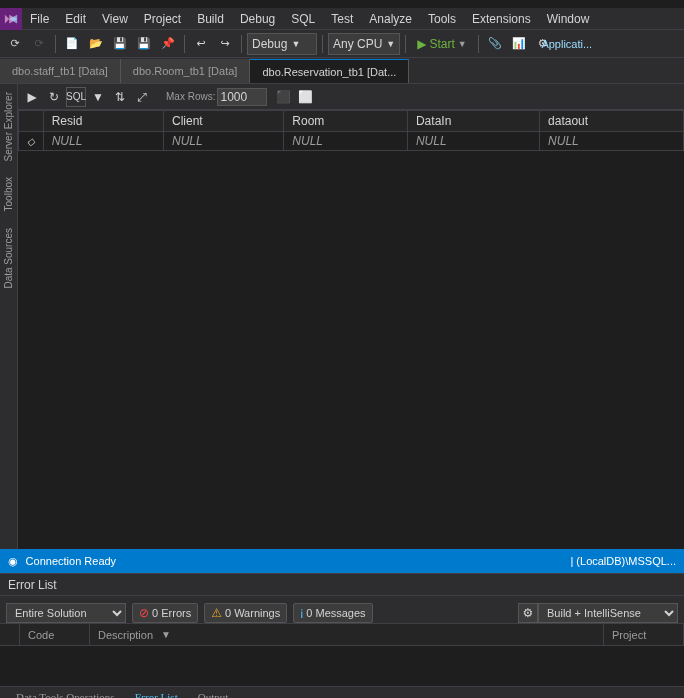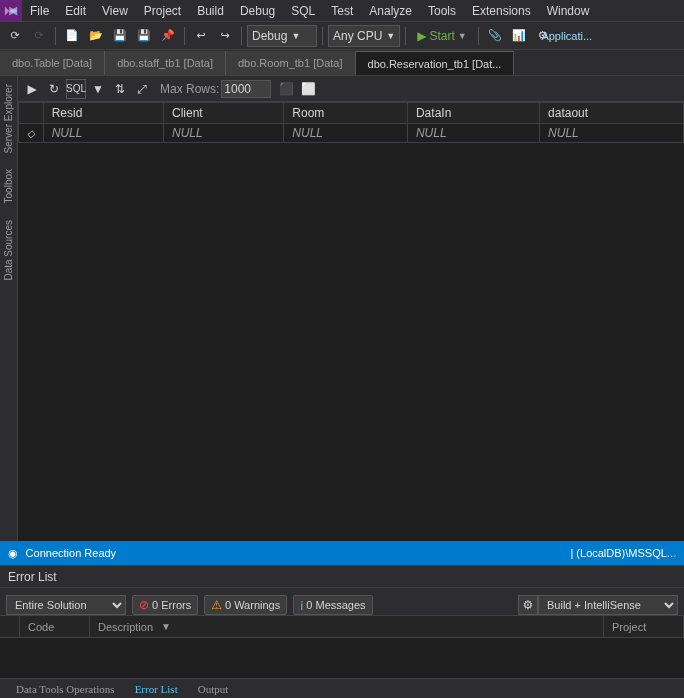--- a/index.html
+++ b/index.html
@@ -13,20 +13,21 @@
       overflow: hidden;
     }
 
     
     .menu-bar {
       background: #2d2d30;
       display: flex;
       align-items: center;
       height: 22px;
       border-bottom: 1px solid #3f3f46;
+      margin-top: 8px;
     }
     .menu-logo {
       width: 22px;
       height: 22px;
       background: #68217a;
       display: flex; align-items: center; justify-content: center;
       flex-shrink: 0;
     }
     .menu-logo svg { width: 14px; height: 14px; }
     .menu-items {
@@ -159,23 +160,23 @@
       border-bottom: 1px solid #3f3f46;
     }
     .grid-toolbar-btn {
       width: 20px; height: 20px;
       display: flex; align-items: center; justify-content: center;
       cursor: pointer;
       color: #d4d4d4;
       font-size: 12px;
     }
     .max-rows-label {
-      font-size: 12px;
+      font-size: 10px;
       color: #9d9d9d;
-      margin-left: 6px;
+      margin-left: 12px;
     }
     .max-rows-input {
       background: #404040;
       border: 1px solid #555;
       color: #d4d4d4;
       font-size: 12px;
       width: 50px;
       height: 18px;
       padding: 0 2px;
     }
@@ -420,23 +421,20 @@
     <span style="font-size:9px;color:#9d9d9d;">▼</span>
   </button>
   <div class="toolbar-sep"></div>
   <div class="toolbar-btn">📎</div>
   <div class="toolbar-btn">📊</div>
   <div class="toolbar-btn">⚙</div>
   <div class="toolbar-btn" style="color:#9cdcfe;">Applicati...</div>
 </div>
 
 <div class="tab-bar">
-  <div class="tab">
-    <span>dbo.Table [Data]</span>
-  </div>
   <div class="tab">
     <span>dbo.staff_tb1 [Data]</span>
   </div>
   <div class="tab">
     <span>dbo.Room_tb1 [Data]</span>
   </div>
   <div class="tab active">
     <span>dbo.Reservation_tb1 [Dat...</span>
   </div>
 </div>

